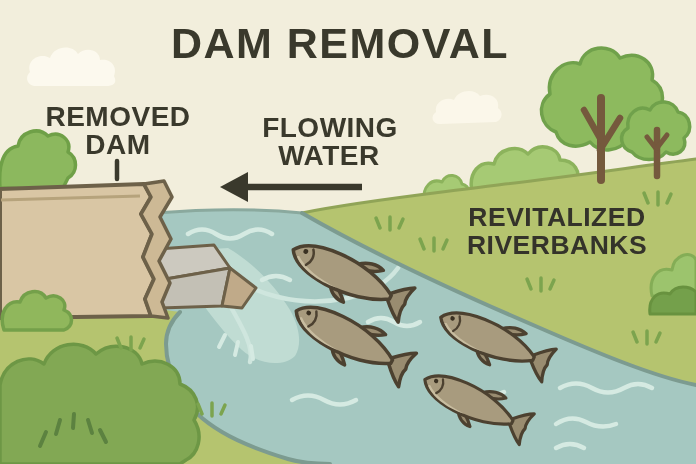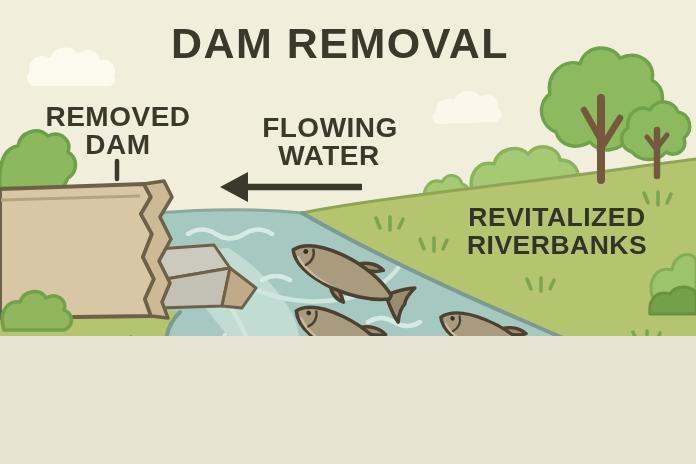--- a/index.html
+++ b/index.html
@@ -1,17 +1,17 @@
 <!DOCTYPE html>
 <html><head>
 <meta charset="utf-8">
 <style>
   html,body{margin:0;padding:0;background:#e8e4d4;}
   .canvas{
-    position:relative;width:696px;height:336px;overflow:hidden;
+    position:relative;width:696px;height:464px;overflow:hidden;
     font-family:"Liberation Sans",sans-serif;
   }
   svg{display:block;}
   text{
     font-family:"Liberation Sans",sans-serif;
     font-weight:700;
     fill:#3a392c;
   }
   .title-text{font-size:43px;letter-spacing:1.5px;}
   .label-lg{font-size:28px;letter-spacing:0.5px;}

